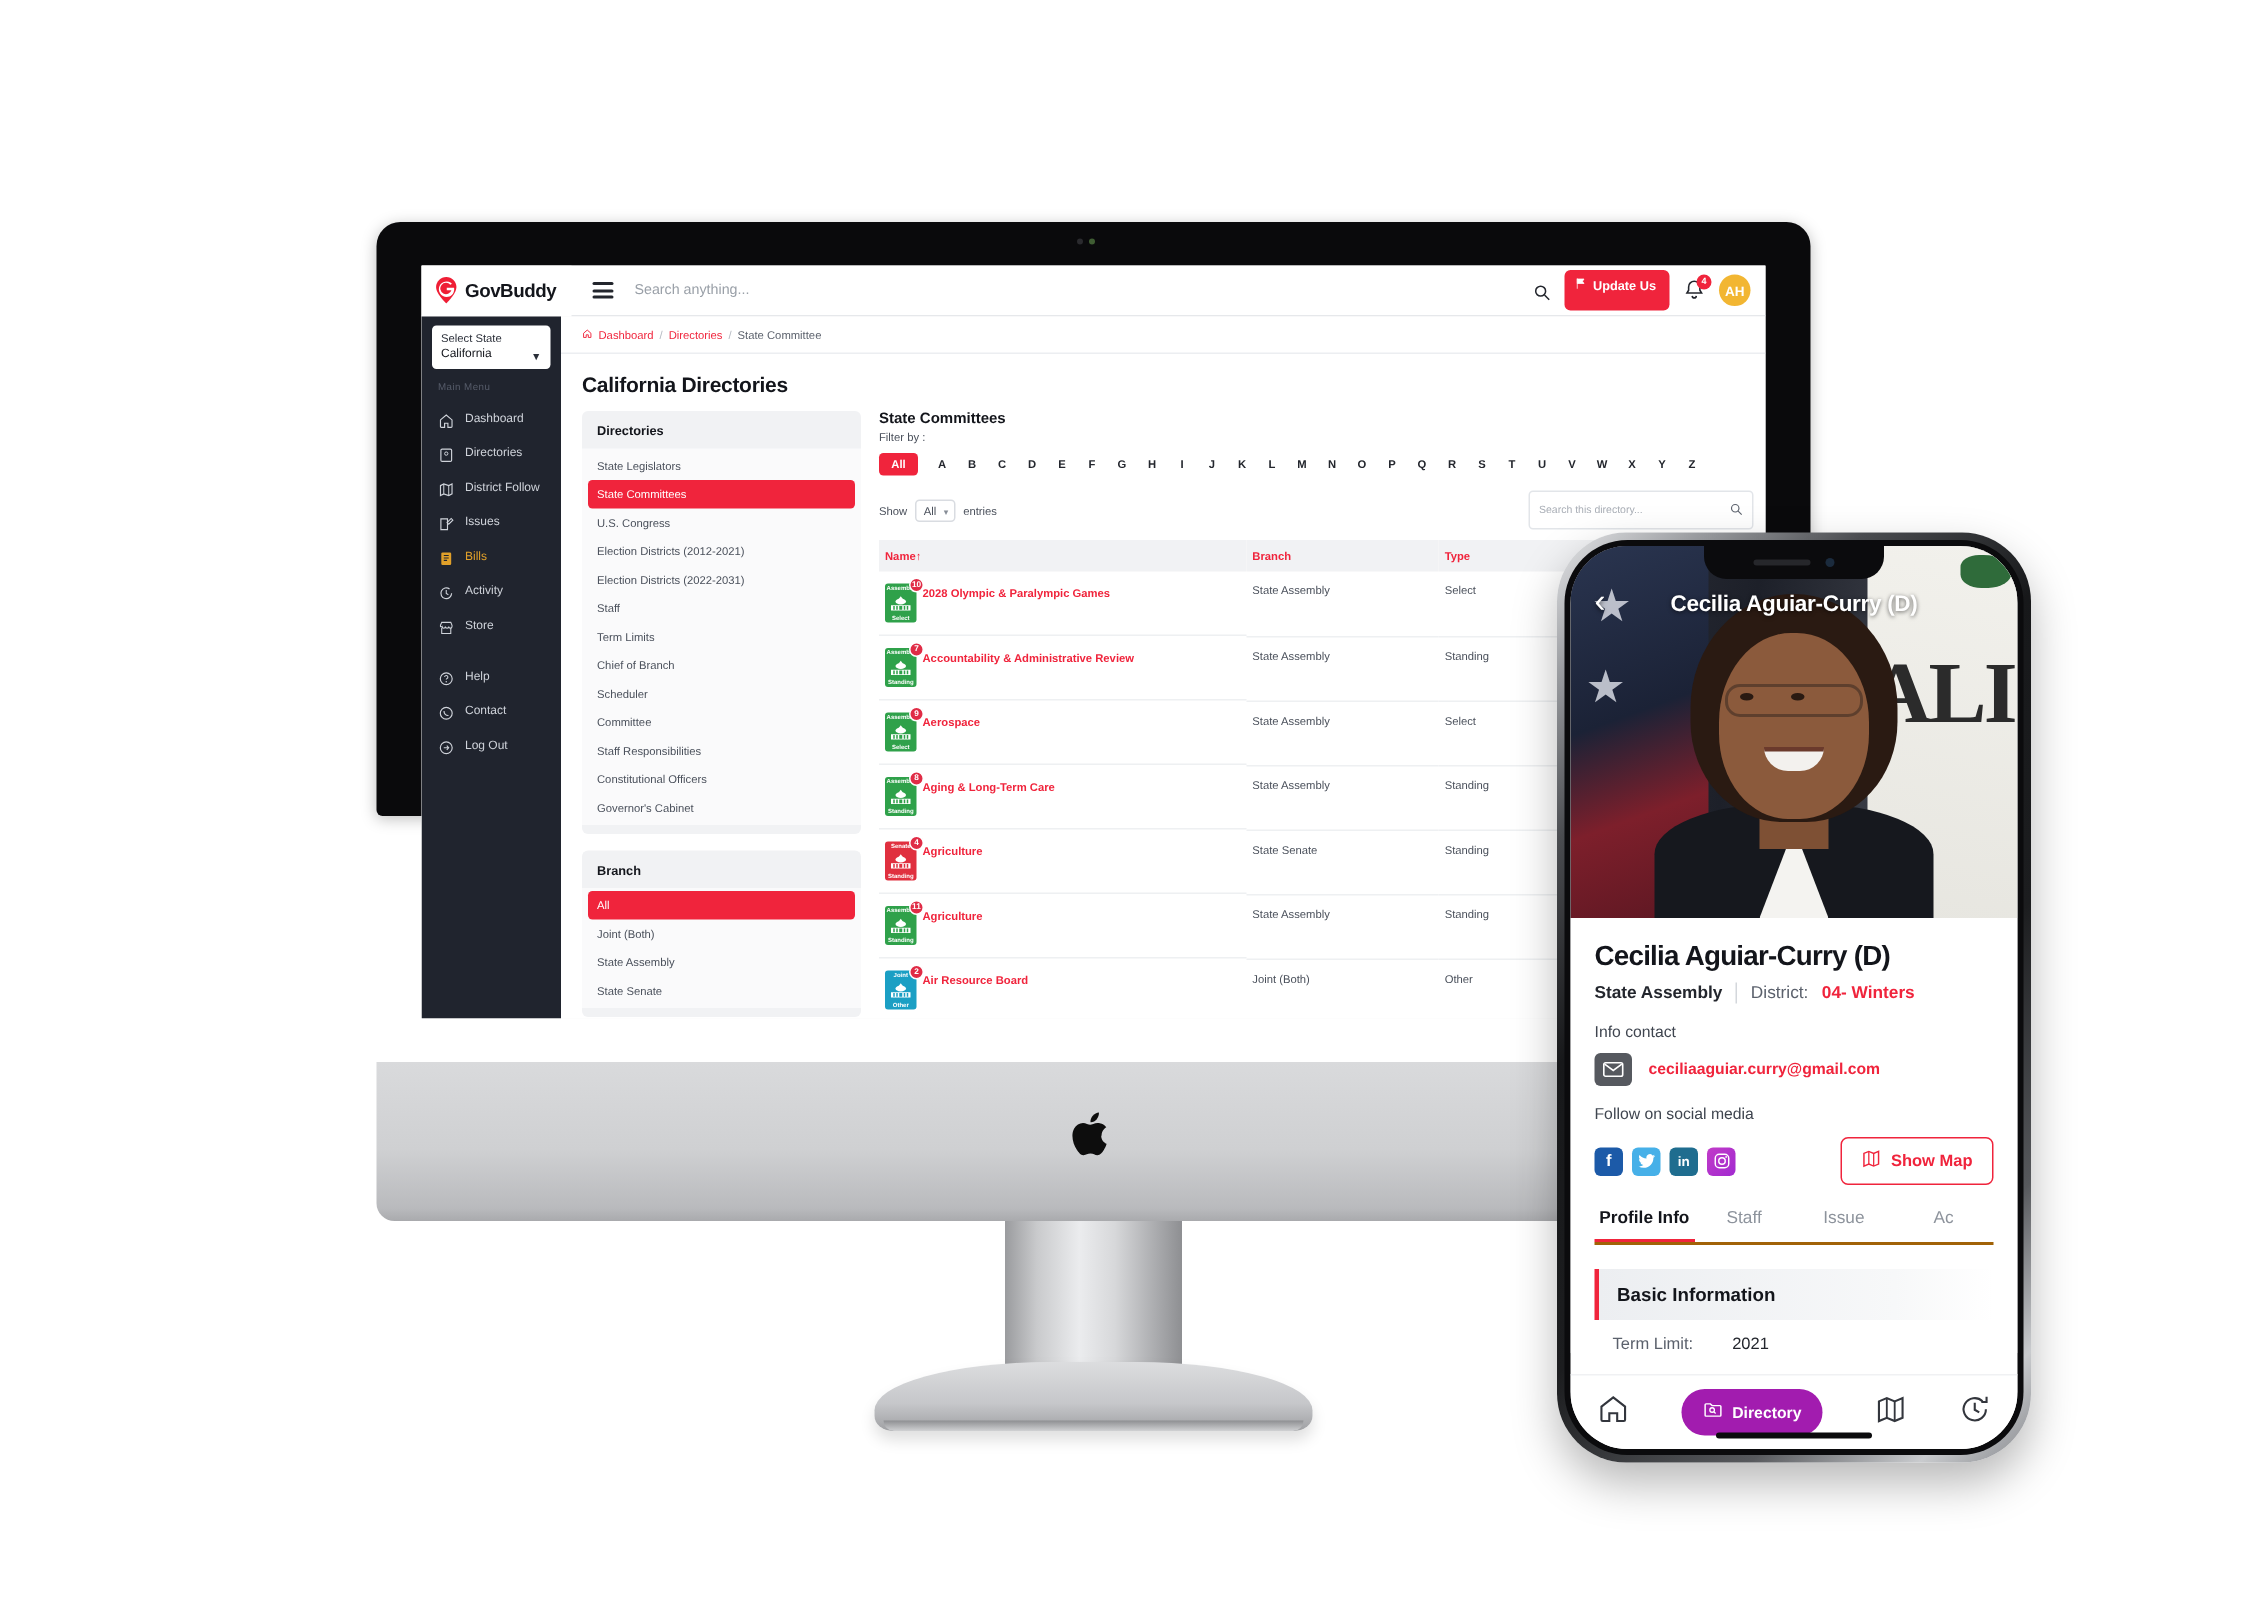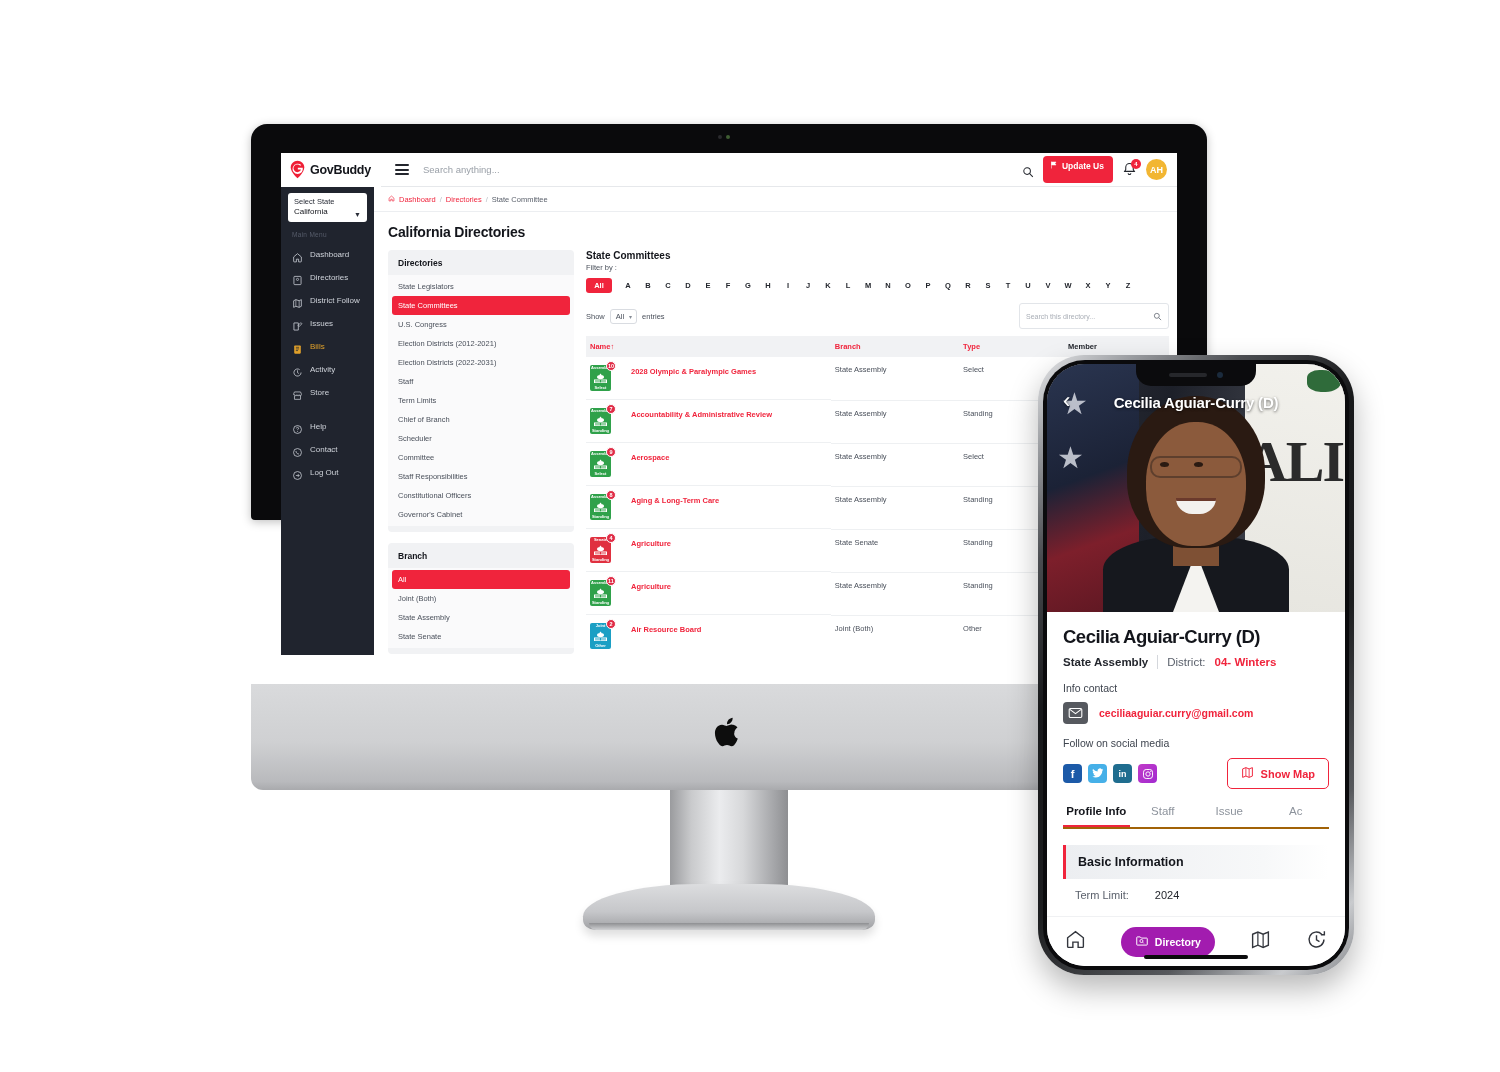--- a/index.html
+++ b/index.html
@@ -2,21 +2,21 @@
 <html><head>
 <meta charset="utf-8">
 <style>
   * { box-sizing: border-box; margin: 0; padding: 0; }
   html, body { width: 1500px; height: 1072px; background: #ffffff; overflow: hidden; }
   body { font-family: "Liberation Sans", sans-serif; }
 
   .stage { position: relative; width: 1500px; height: 1072px; background:#fff; }
 
   
-  .imac { position: absolute; left: 251px; top: 124px; width: 956px; height: 396px; }
+  .imac { position: absolute; left: 251px; top: 148px; width: 956px; height: 396px; }
   .imac-bezel {
     position: absolute; inset: 0;
     background: #0a0a0c;
     border-radius: 16px 16px 4px 4px;
     box-shadow: 0 2px 10px rgba(0,0,0,.25);
   }
   .imac-cam { position:absolute; top:11px; left:50%; transform:translateX(-50%); width:22px; height:4px; display:flex; gap:4px; align-items:center;}
   .imac-cam i { display:block; width:4px; height:4px; border-radius:50%; background:#2a2a2e; }
   .imac-cam i.lit { background:#3f5d33; }
 
@@ -123,21 +123,21 @@
 
   table.ct { width:100%; border-collapse:collapse; table-layout:fixed; }
   table.ct th {
     background:#f1f2f4; font-size:7.5px; text-align:left; padding:6px 4px; font-weight:bold;
   }
   th.c-name{ width:42%; color:#f0243c;}
   th.c-branch{ width:22%; color:#f0243c;}
   th.c-type{ width:18%; color:#f0243c;}
   th.c-member{ width:18%; color:#23262d;}
   table.ct td { padding:8px 4px; font-size:7.5px; color:#4a505b; border-bottom:1px solid #eef0f2; vertical-align:top; }
-  td.nm { display:flex; gap:20px; align-items:flex-start; }
+  td.nm { display:flex; gap:4px; align-items:flex-start; }
   td.nm .link { color:#f0243c; font-weight:bold; font-size:7.5px; line-height:1.35; padding-top:2px; }
 
   .cbadge { position:relative; width:21px; height:26px; border-radius:2px; flex-shrink:0; display:flex; flex-direction:column; align-items:center; justify-content:space-between; padding:1px 0; }
   .cbadge .cb-top { font-size:4px; color:#fff; font-weight:bold; line-height:1; }
   .cbadge .cb-bot { font-size:4px; color:#fff; font-weight:bold; line-height:1; }
   .cbadge .dome { width:15px; height:11px; }
   .cbadge .cnt {
     position:absolute; top:-4px; right:-5px; background:#e02c46; color:#fff;
     width:10px; height:10px; border-radius:50%; font-size:5.5px; font-weight:bold;
     display:flex; align-items:center; justify-content:center; border:1px solid #fff;
@@ -746,21 +746,21 @@
             <div class="tabs">
               <span class="tab active">Profile Info</span>
               <span class="tab">Staff</span>
               <span class="tab">Issue</span>
               <span class="tab">Ac</span>
             </div>
 
             <div class="basic-hdr">Basic Information</div>
             <div class="kv">
               <span class="k">Term Limit:</span>
-              <span class="v">2024</span>
+              <span class="v">2021</span>
             </div>
           </div>
 
           <div class="tabbar">
             <span>
               <svg viewBox="0 0 24 24" width="21" height="21">
                   <path d="M3 10l9-7 9 7v10a1 1 0 0 1-1 1h-5v-6H9v6H4a1 1 0 0 1-1-1z" fill="none" stroke="#33363d" stroke-width="1.6"></path>
                 </svg>
             </span>
             <span class="tb-pill">

